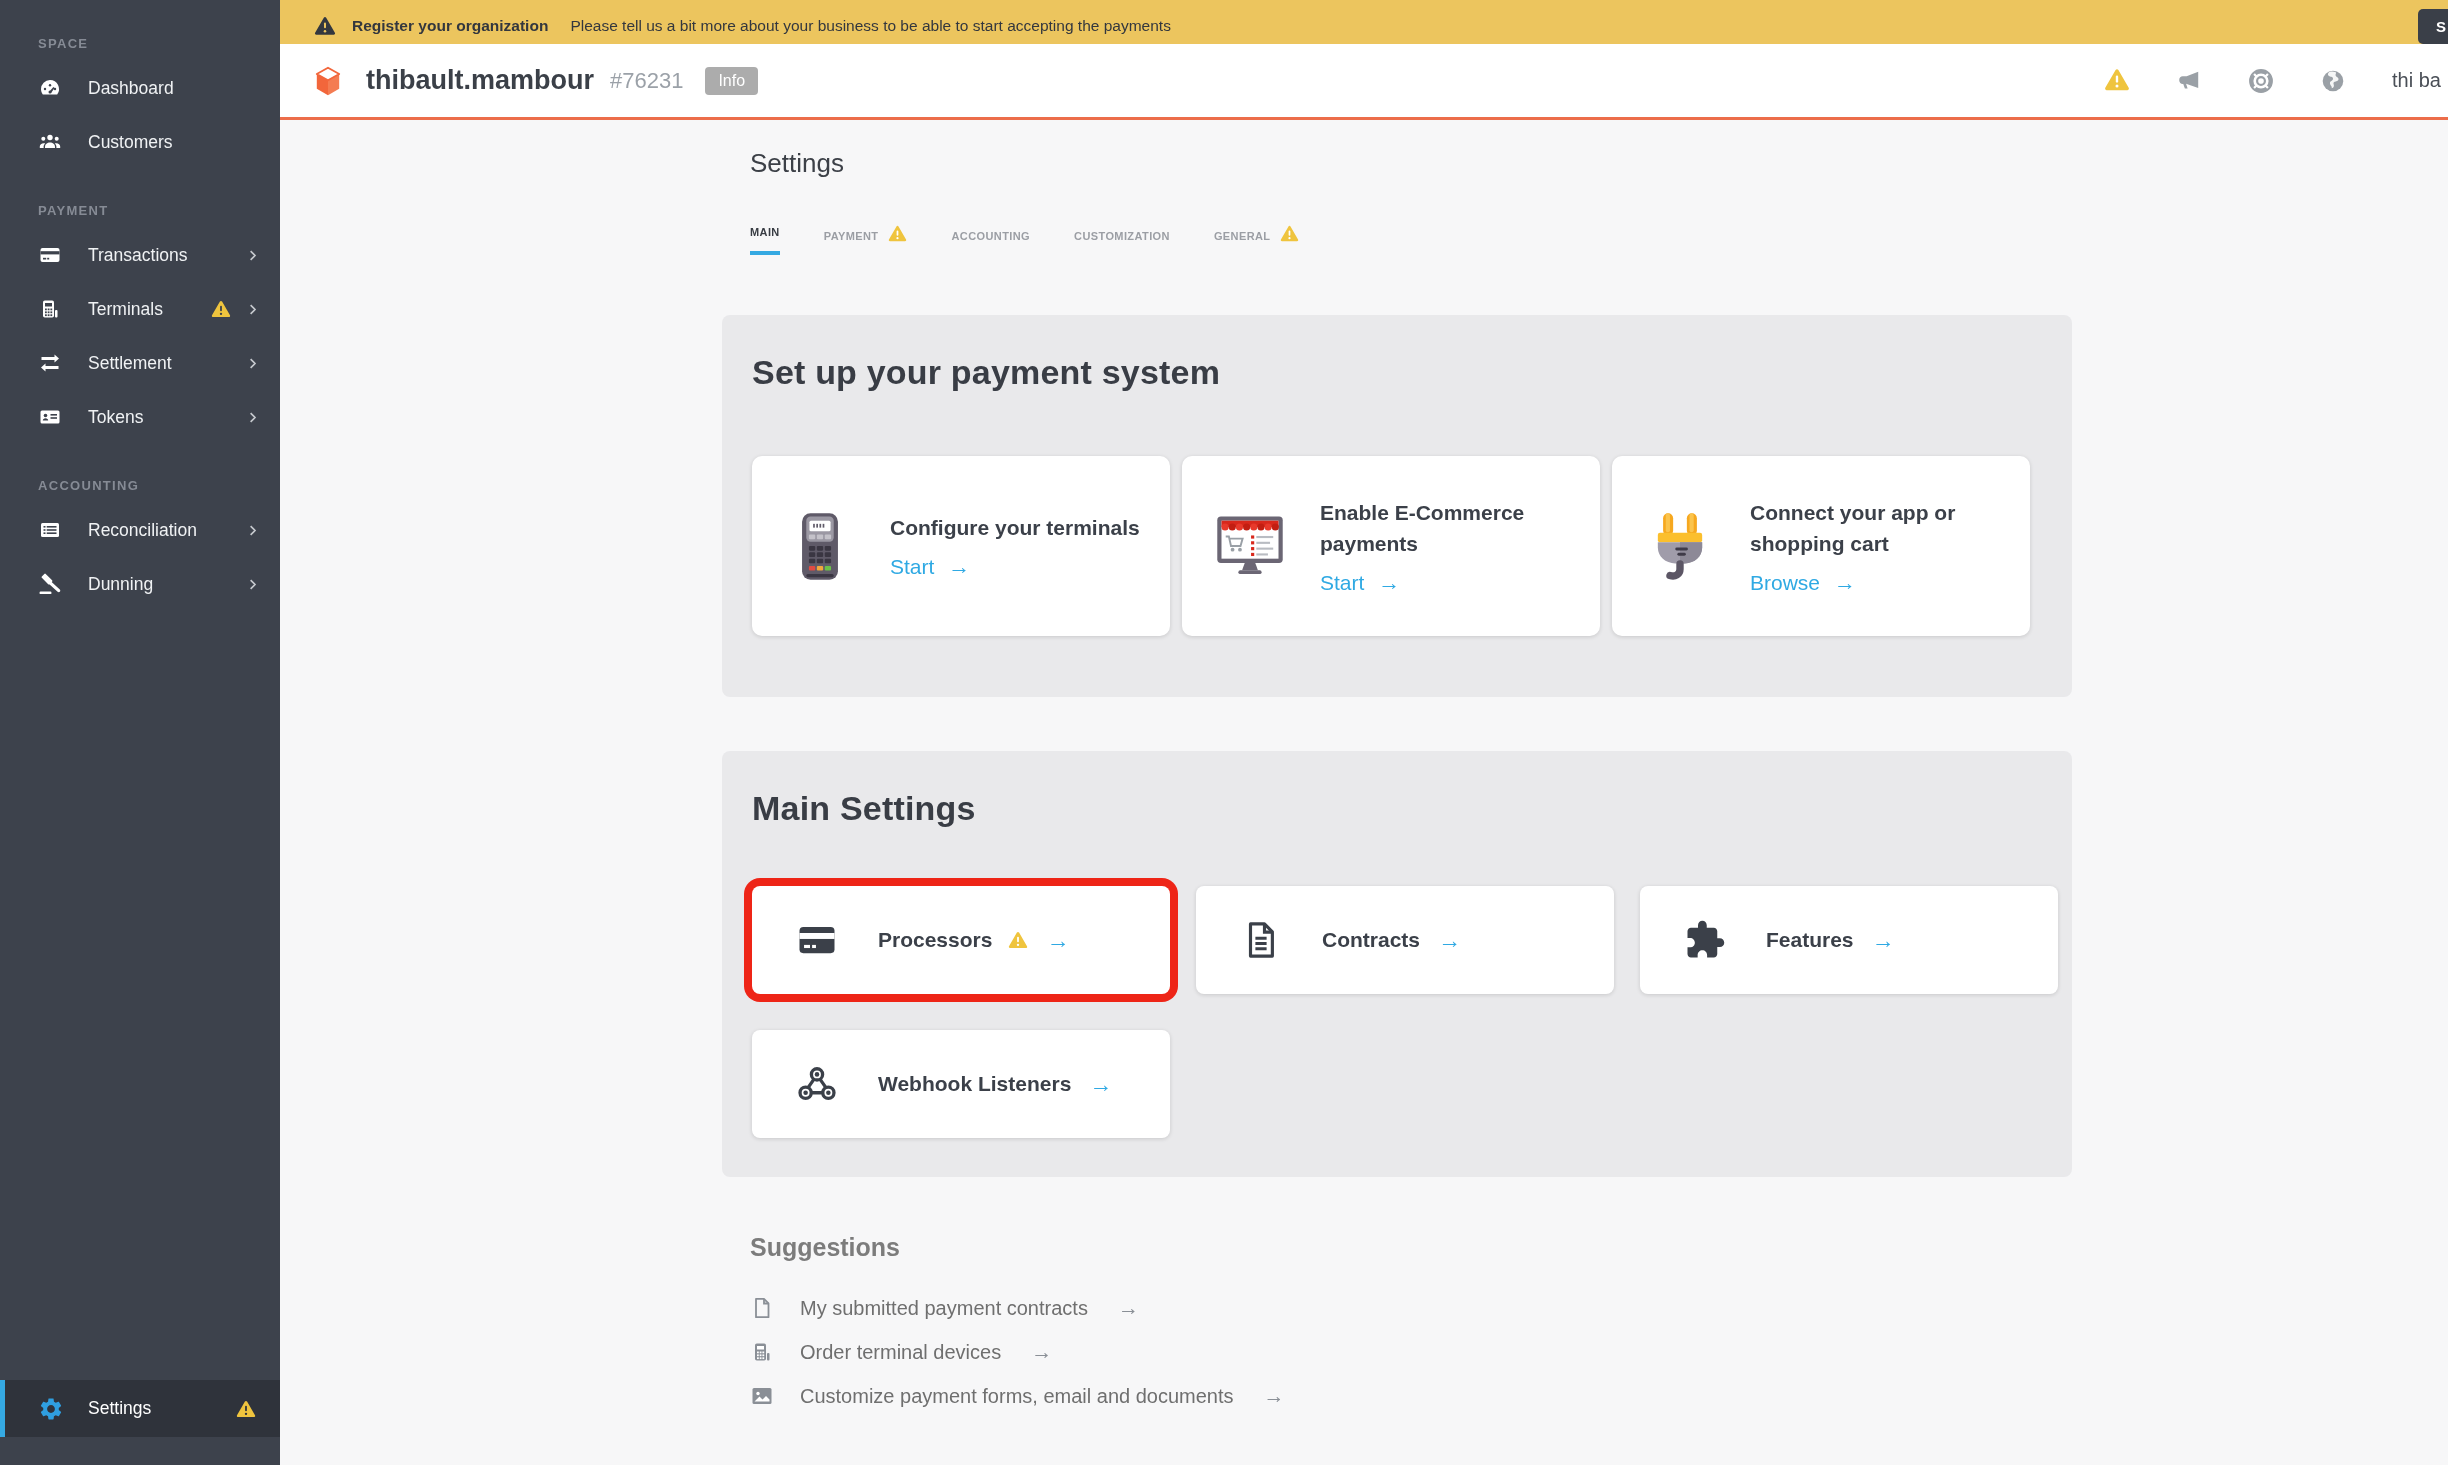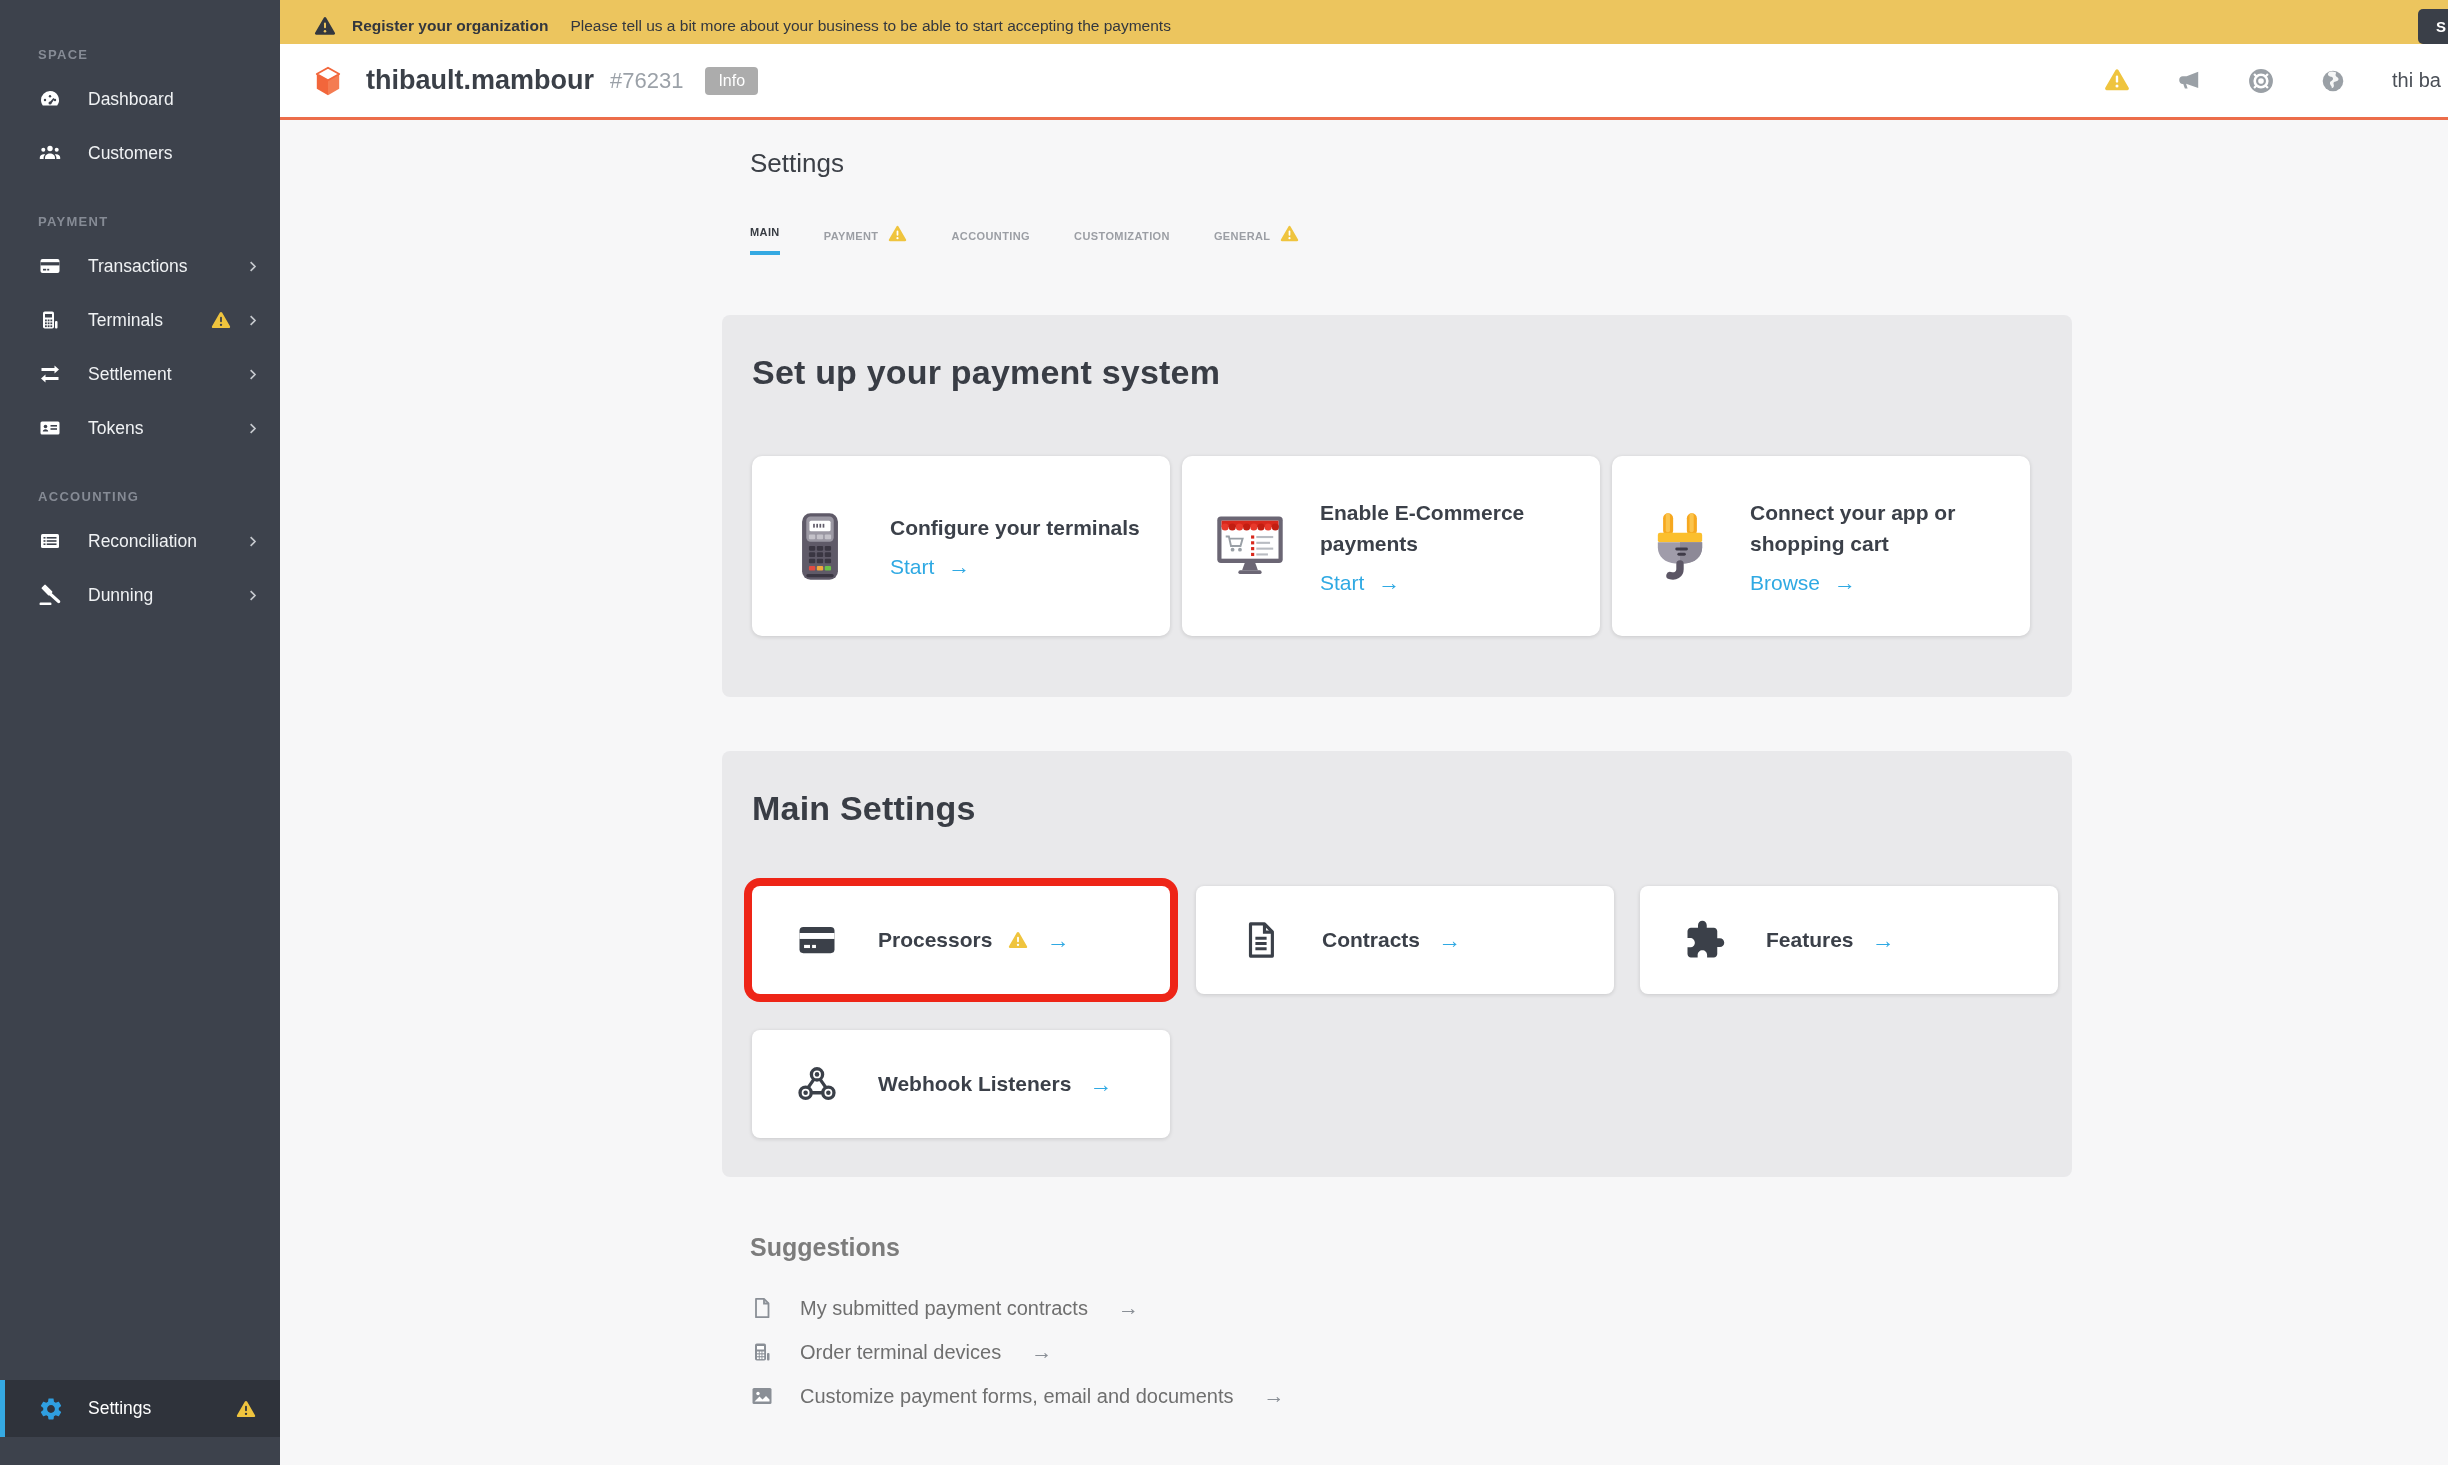--- a/index.html
+++ b/index.html
@@ -2,21 +2,21 @@
 <html><head>
 <meta charset="utf-8">
 <style>
   html,body{margin:0;padding:0;background:#dfe0e2;}
   .screen{position:relative;width:2448px;height:1465px;overflow:hidden;background:#f7f7f8;
           font-family:"Liberation Sans",sans-serif;-webkit-font-smoothing:antialiased;}
   svg{display:block;}
 
   
   .sidebar{position:absolute;left:0;top:0;width:280px;height:100%;background:#3d424c;z-index:6;}
-  .side-inner{padding-top:27px;}
+  .side-inner{padding-top:16px;}
   .side-label{margin:20px 0 10px 38px;font-size:13px;font-weight:bold;letter-spacing:1.3px;color:#868b95;}
   .side-label.later{margin-top:34px;}
   .side-item{height:54px;display:flex;align-items:center;padding:0 20px 0 38px;color:#f0f2f4;
              font-size:17.5px;cursor:pointer;}
   .side-item .ic{width:24px;height:24px;margin-right:26px;flex:none;}
   .side-right{margin-left:auto;display:flex;align-items:center;gap:14px;}
   .chev{width:15px;height:15px;}
   .warn-sm{width:20px;height:18px;flex:none;}
   .settings-item{position:absolute;left:0;right:0;bottom:28px;height:57px;background:#2f333b;
                  border-left:5px solid #35a9e2;display:flex;align-items:center;

